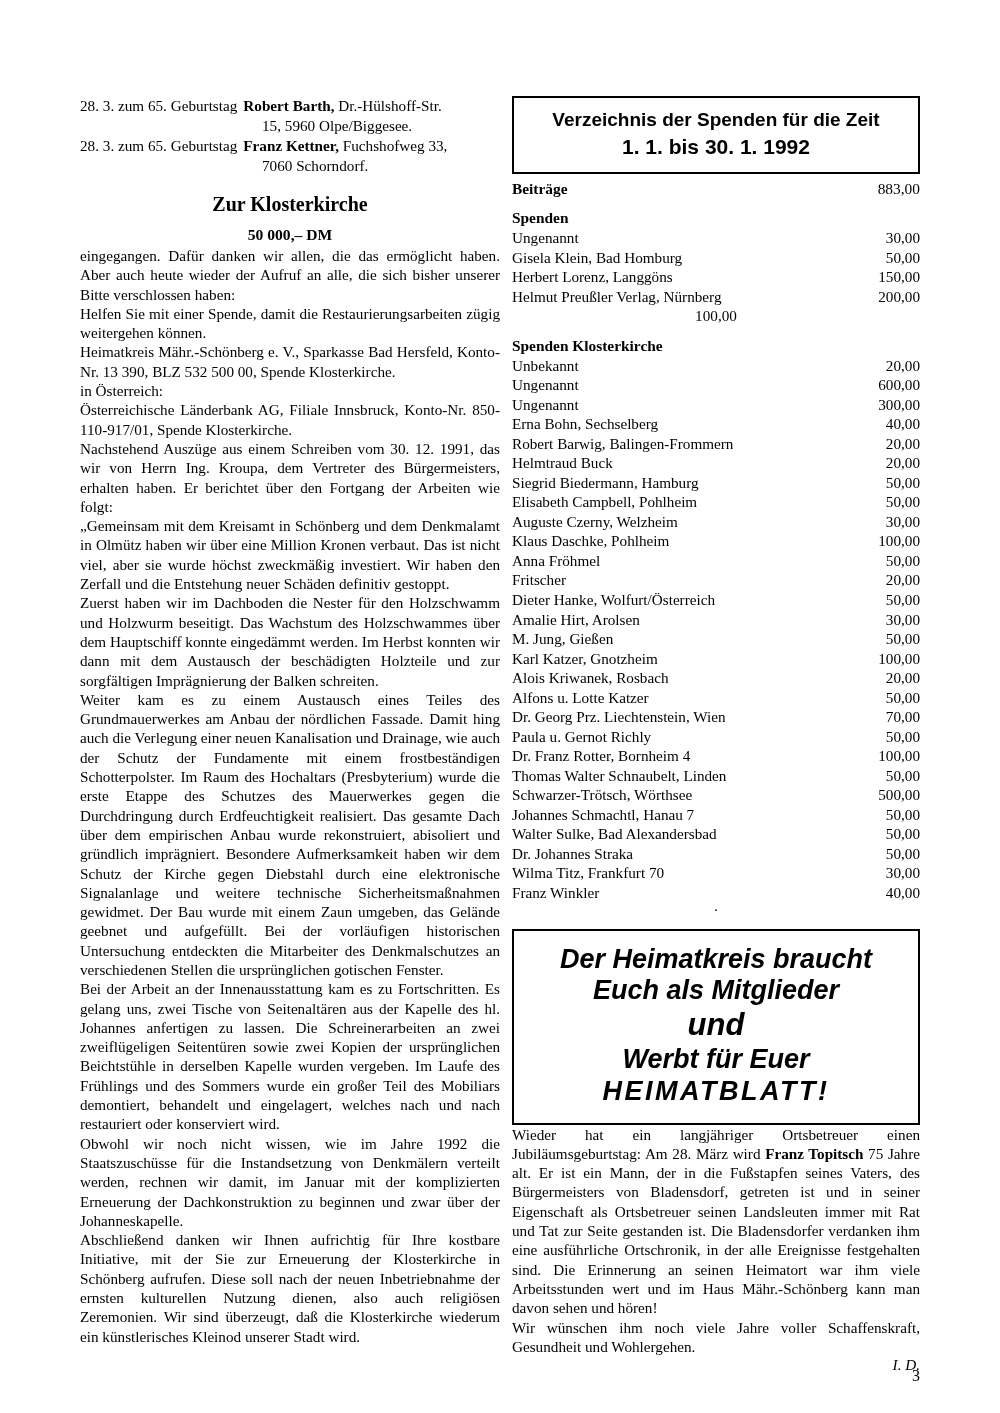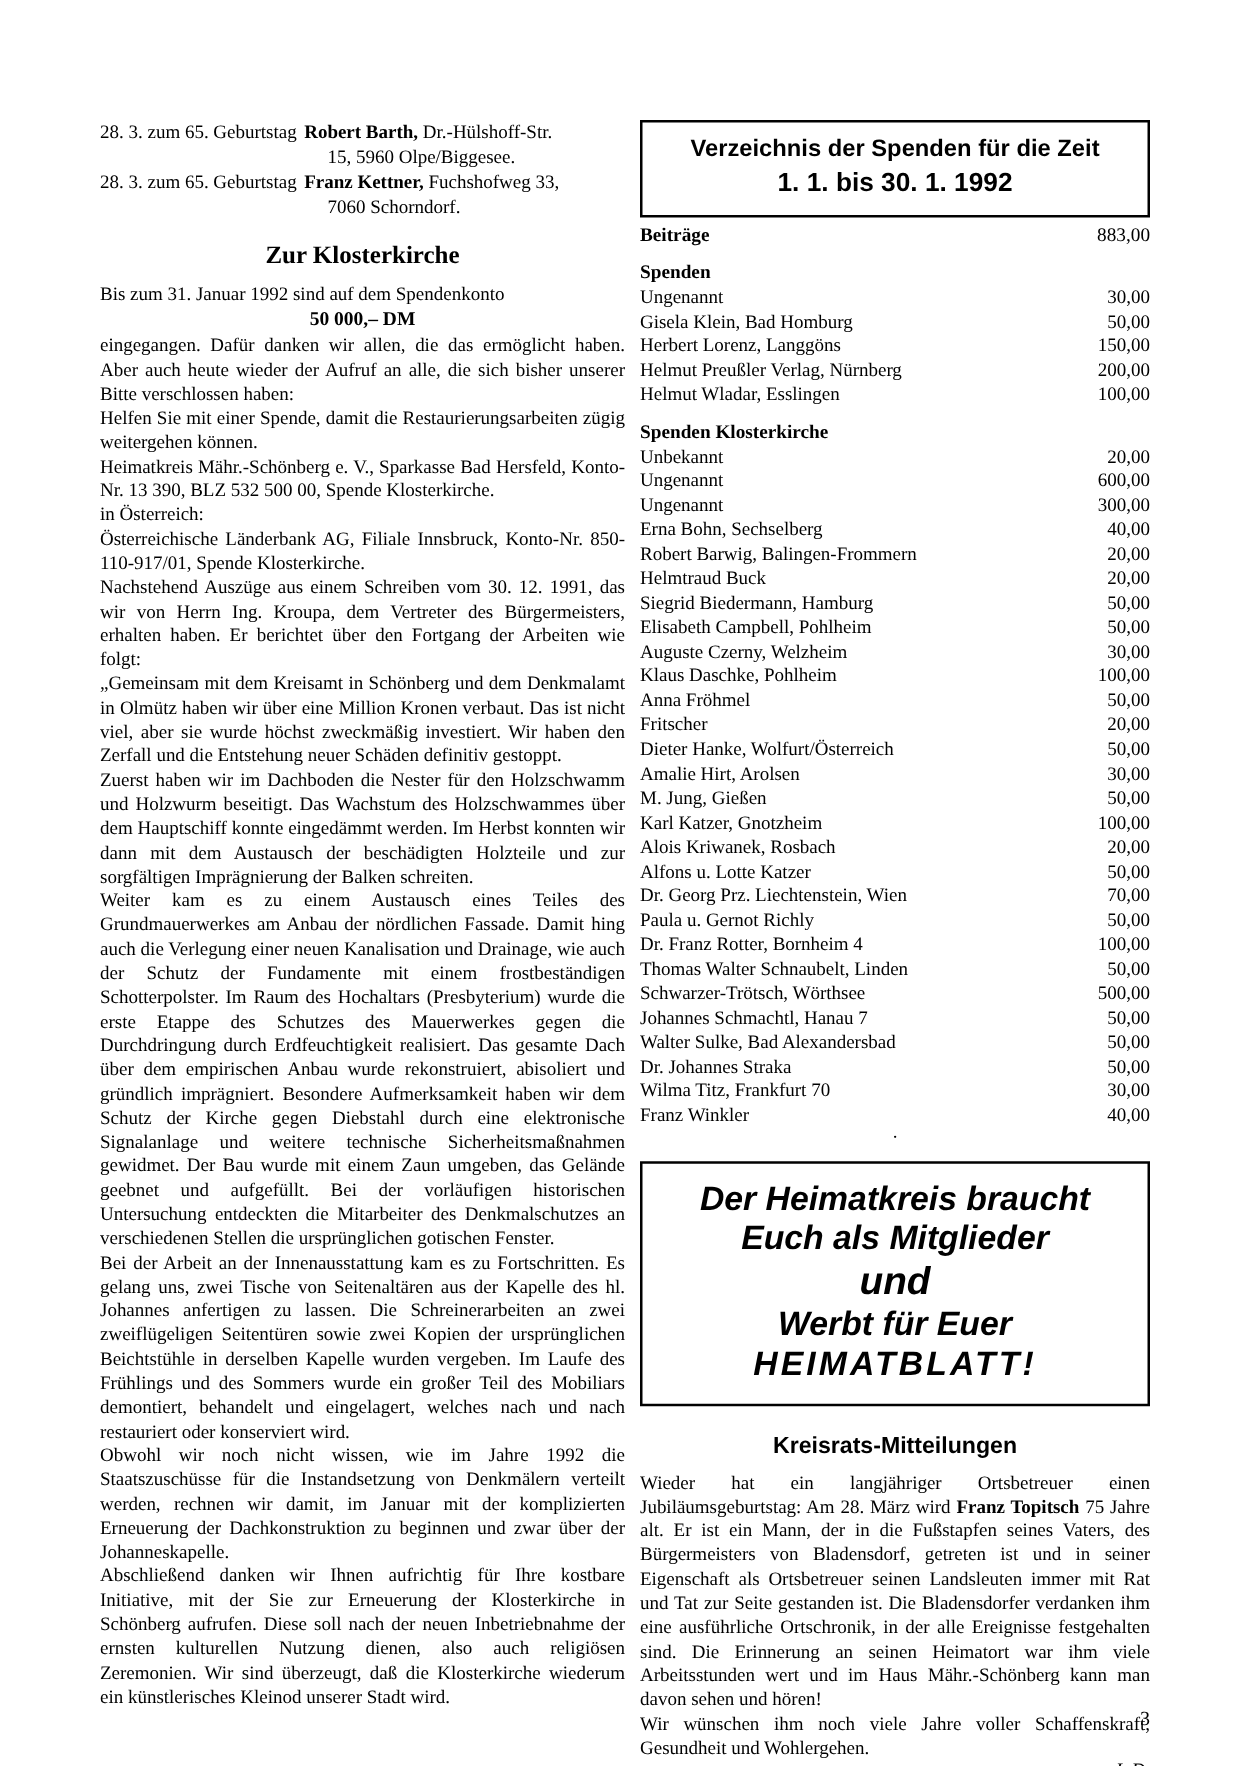--- a/index.html
+++ b/index.html
@@ -173,21 +173,20 @@
 
       <div class="bday" style="margin-top:1px;">
         <span class="date">28. 3. zum 65. Geburtstag</span>
         <span class="who"><span class="nm">Franz Kettner,</span><span> Fuchshofweg 33,</span></span>
       </div>
       <div class="bday-indent" style="font-size:15.2px;line-height:1.25;">7060 Schorndorf.</div>
     </div>
 
     <h2 class="section-title">Zur Klosterkirche</h2>
 
-    <p class="p" style="text-align:left;">Bis zum 31. Januar 1992 sind auf dem Spendenkonto</p>
     <div class="amount-line">50 000,– DM</div>
 
     <p class="p">eingegangen. Dafür danken wir allen, die das ermöglicht haben. Aber auch heute wieder der Aufruf an alle, die sich bisher unserer Bitte verschlossen haben:</p>
     <p class="p">Helfen Sie mit einer Spende, damit die Restaurierungsarbeiten zügig weitergehen können.</p>
     <p class="p">Heimatkreis Mähr.-Schönberg e. V., Sparkasse Bad Hersfeld, Konto-Nr. 13 390, BLZ 532 500 00, Spende Klosterkirche.</p>
     <p class="p" style="text-align:left;">in Österreich:</p>
     <p class="p">Österreichische Länderbank AG, Filiale Innsbruck, Konto-Nr. 850-110-917/01, Spende Klosterkirche.</p>
     <p class="p">Nachstehend Auszüge aus einem Schreiben vom 30. 12. 1991, das wir von Herrn Ing. Kroupa, dem Vertreter des Bürgermeisters, erhalten haben. Er berichtet über den Fortgang der Arbeiten wie folgt:</p>
     <p class="p">„Gemeinsam mit dem Kreisamt in Schönberg und dem Denkmalamt in Olmütz haben wir über eine Million Kronen verbaut. Das ist nicht viel, aber sie wurde höchst zweckmäßig investiert. Wir haben den Zerfall und die Entstehung neuer Schäden definitiv gestoppt.</p>
     <p class="p">Zuerst haben wir im Dachboden die Nester für den Holzschwamm und Holzwurm beseitigt. Das Wachstum des Holzschwammes über dem Hauptschiff konnte eingedämmt werden. Im Herbst konnten wir dann mit dem Austausch der beschädigten Holzteile und zur sorgfältigen Imprägnierung der Balken schreiten.</p>
@@ -223,21 +222,20 @@
         </div>
       <div class="don-row">
           <span class="nm">Herbert Lorenz, Langgöns</span>
           <span class="amt">150,00</span>
         </div>
       <div class="don-row">
           <span class="nm">Helmut Preußler Verlag, Nürnberg</span>
           <span class="amt">200,00</span>
         </div>
       <div class="don-row">
-          <span class="nm">Helmut Wladar, Esslingen</span>
           <span class="amt">100,00</span>
         </div>
     </div>
 
     <div class="don-section-head">Spenden Klosterkirche</div>
     <div>
       <div class="don-row">
           <span class="nm">Unbekannt</span>
           <span class="amt">20,00</span>
         </div>
@@ -354,20 +352,19 @@
     <div class="dotsep">·</div>
 
     <div class="appeal-box">
       <span class="ln">Der Heimatkreis braucht</span>
       <span class="ln">Euch als Mitglieder</span>
       <span class="ln ln-small">und</span>
       <span class="ln">Werbt für Euer</span>
       <span class="ln ln-spaced">HEIMATBLATT!</span>
     </div>
 
-    <h3 class="sub-title">Kreisrats-Mitteilungen</h3>
     <p class="p">Wieder hat ein langjähriger Ortsbetreuer einen Jubiläumsgeburtstag: Am 28. März wird <b>Franz Topitsch</b> 75 Jahre alt. Er ist ein Mann, der in die Fußstapfen seines Vaters, des Bürgermeisters von Bladensdorf, getreten ist und in seiner Eigenschaft als Ortsbetreuer seinen Landsleuten immer mit Rat und Tat zur Seite gestanden ist. Die Bladensdorfer verdanken ihm eine ausführliche Ortschronik, in der alle Ereignisse festgehalten sind. Die Erinnerung an seinen Heimatort war ihm viele Arbeitsstunden wert und im Haus Mähr.-Schönberg kann man davon sehen und hören!</p>
     <p class="p">Wir wünschen ihm noch viele Jahre voller Schaffenskraft, Gesundheit und Wohlergehen.</p>
     <div class="sig">I. D.</div>
   </div>
 
   <div class="page-num">3</div>
 </div>
 
 </body></html>

